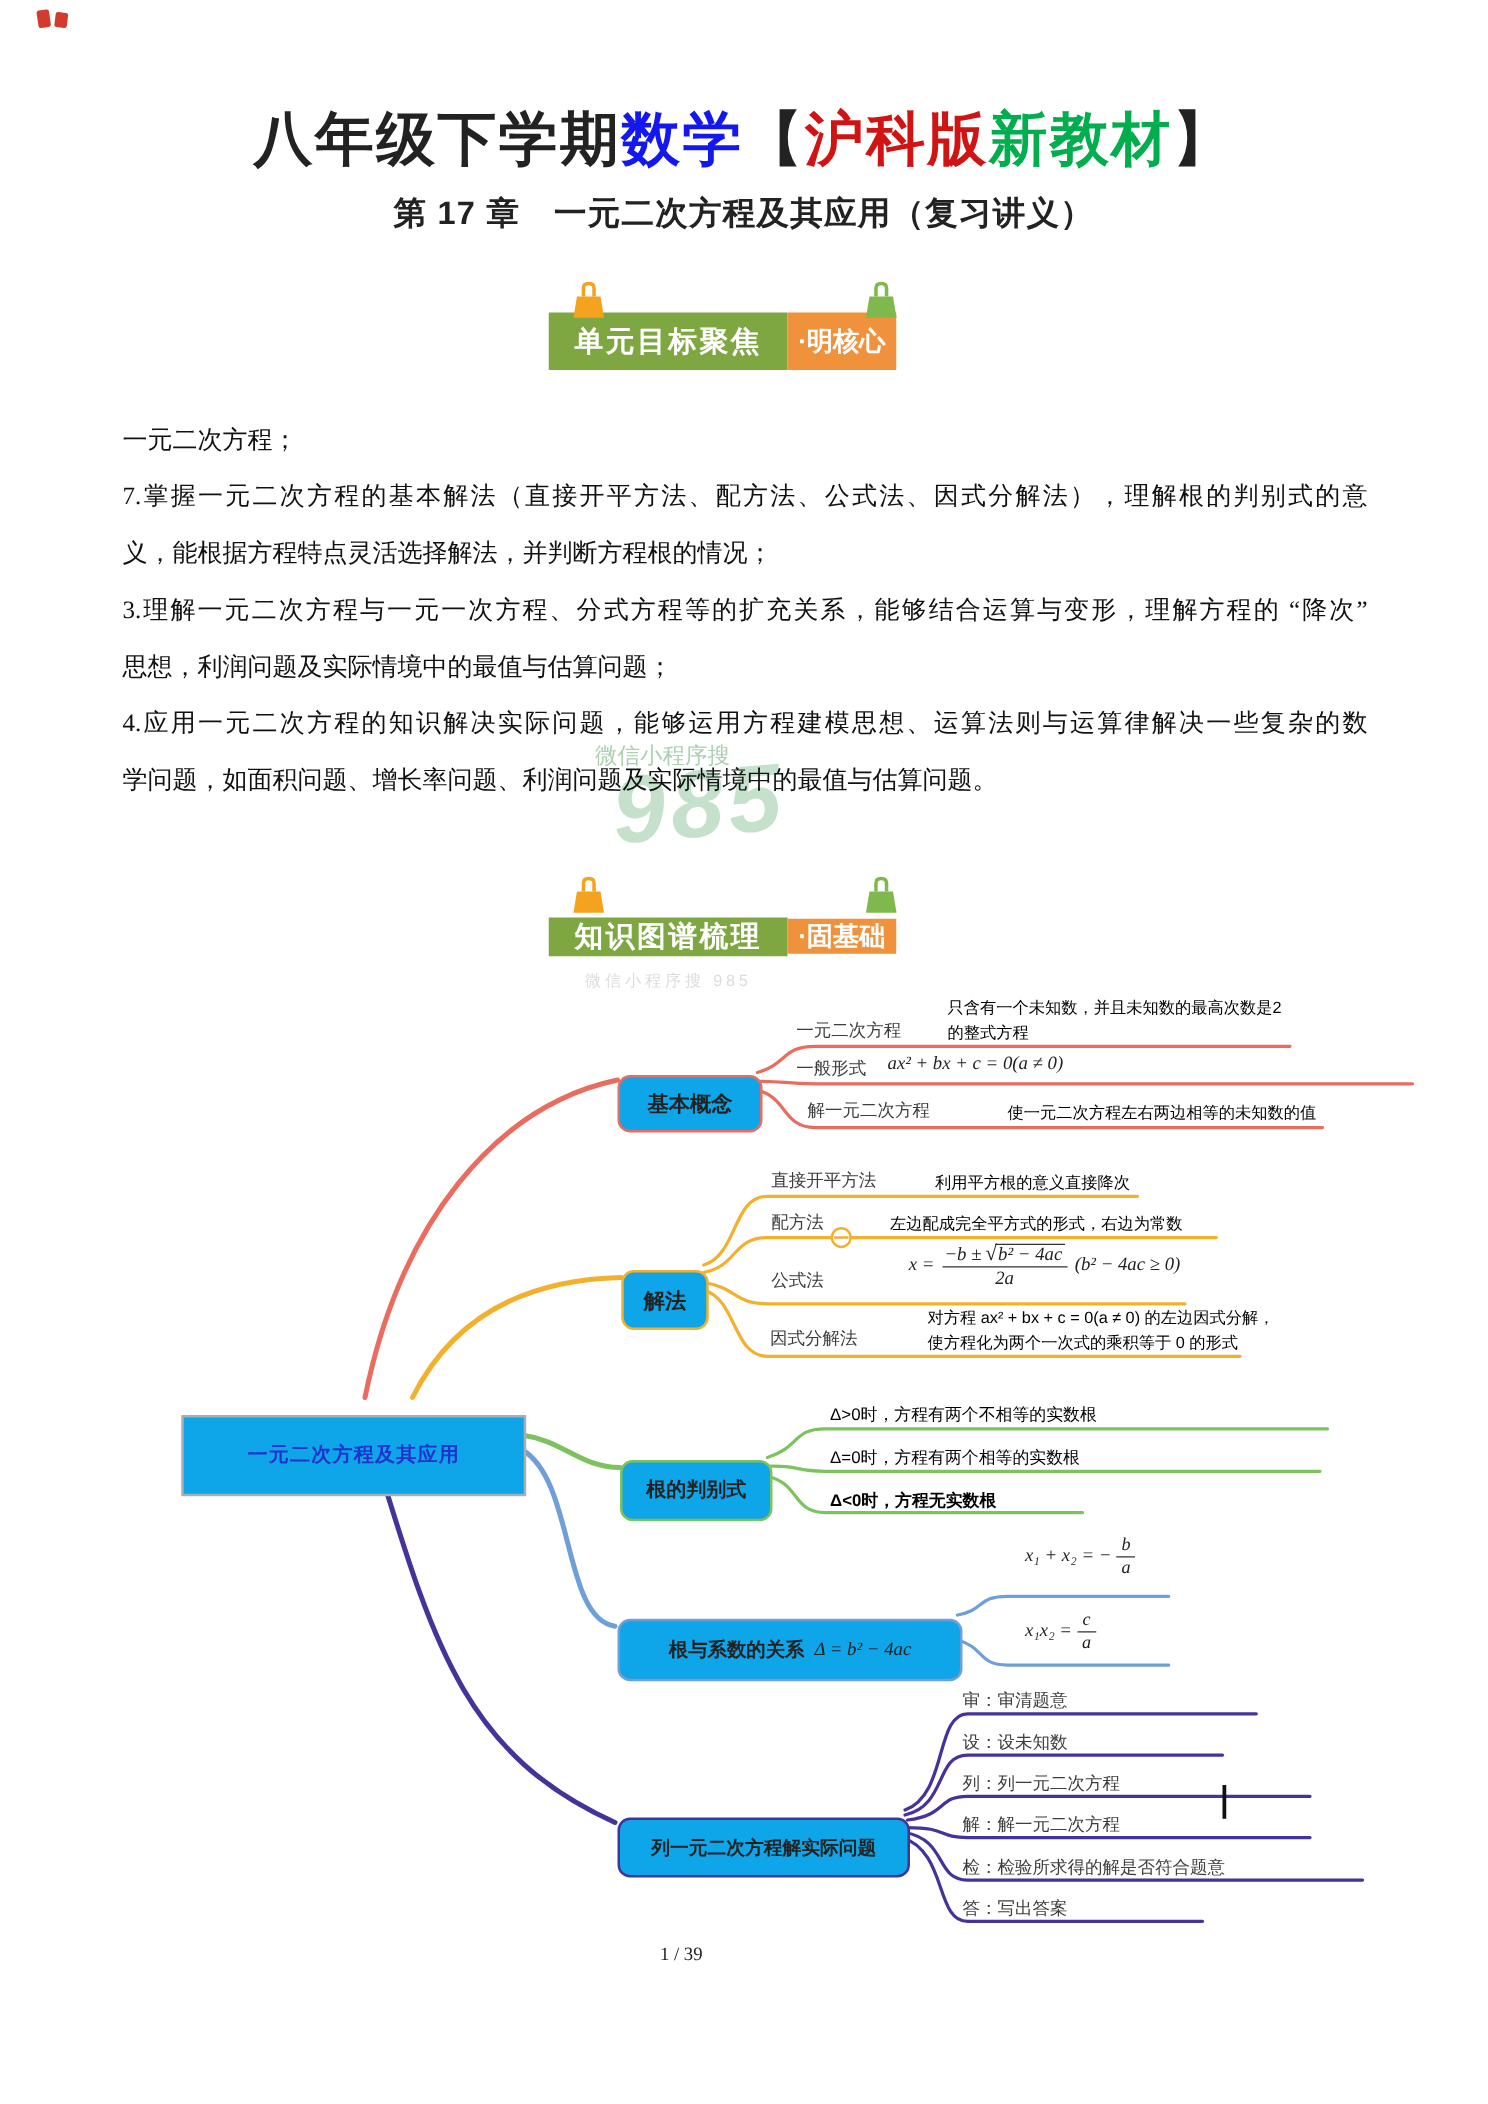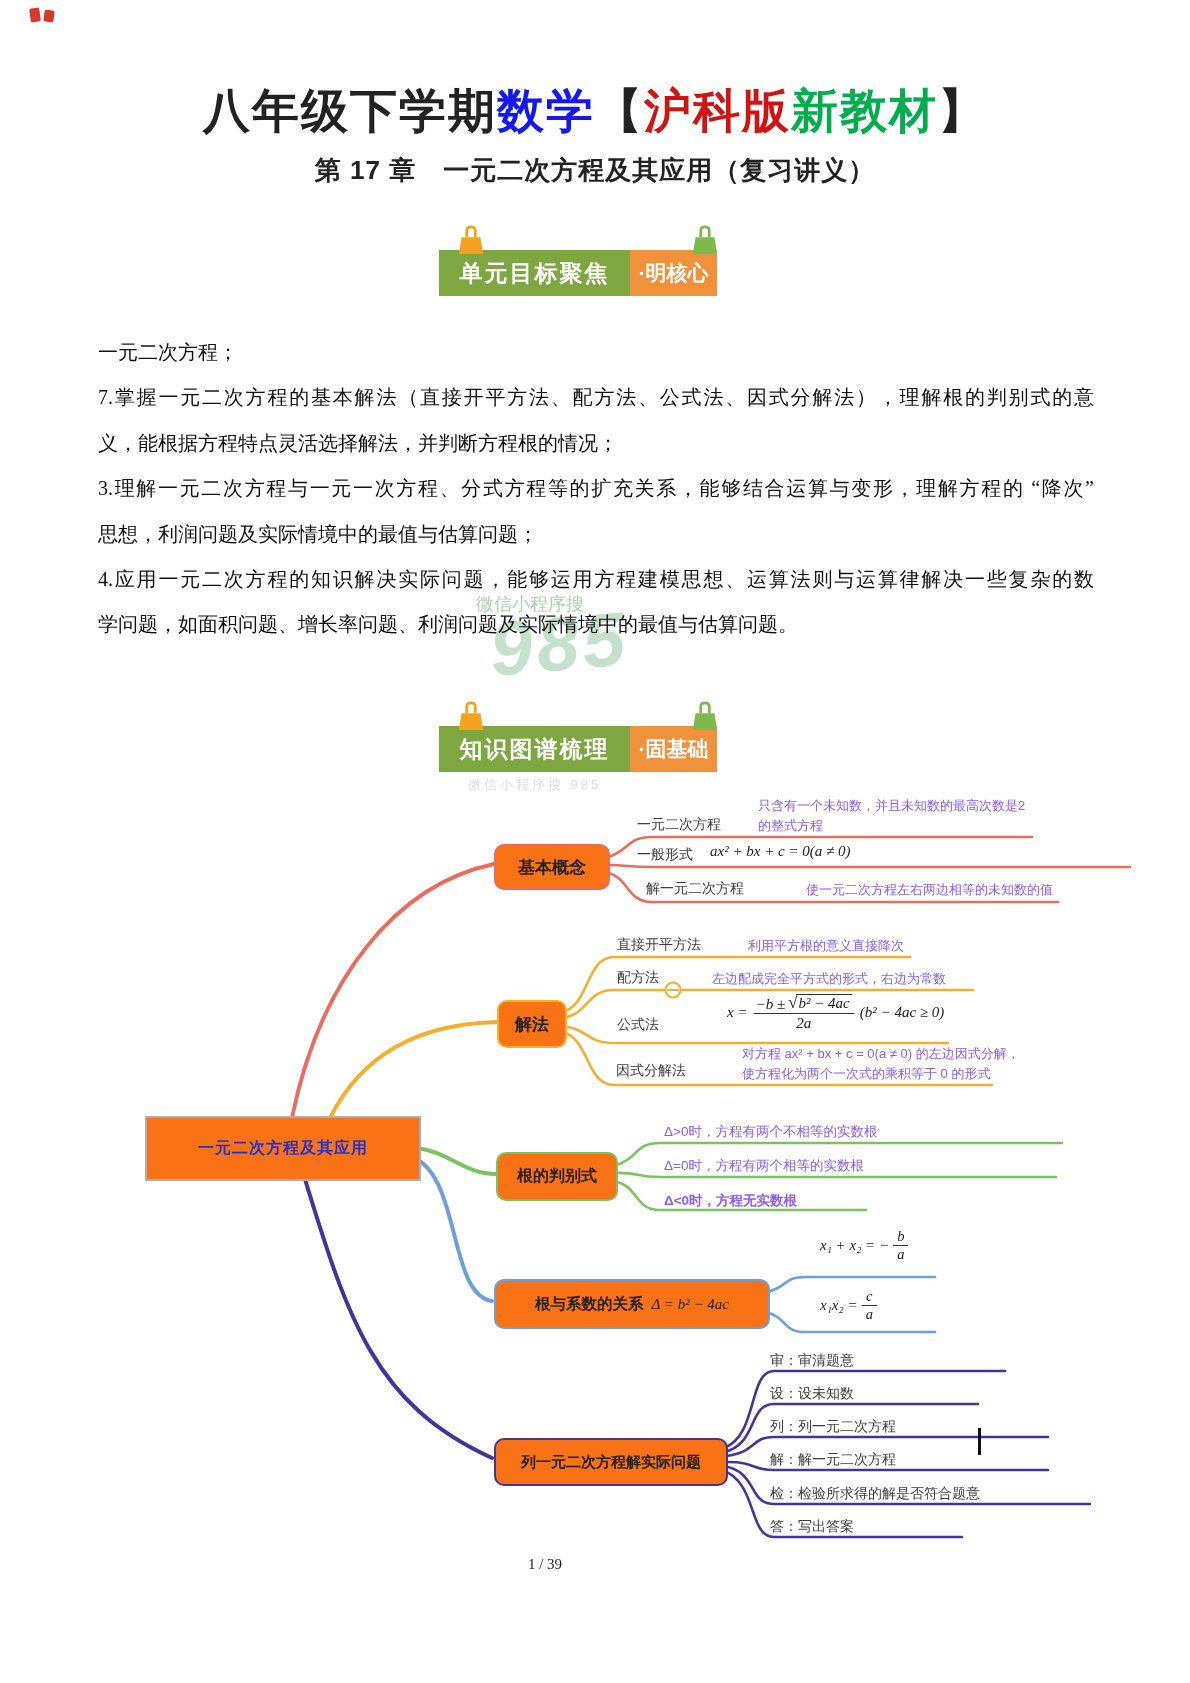--- a/index.html
+++ b/index.html
@@ -32,32 +32,32 @@
   .obj-line{display:block;height:45.4px;line-height:45.4px;white-space:nowrap;}
   .obj-line.full{white-space:normal;text-align:justify;text-align-last:justify;}
   
   .wm-small{left:476px;top:592px;font-size:18px;color:#9cc8a2;opacity:.85;z-index:1;}
   .wm-big{left:490px;top:600px;font-size:76px;font-weight:800;font-style:italic;
           color:rgba(140,196,152,.5);letter-spacing:4px;transform:rotate(-5deg);z-index:1;}
   .wm-faint{left:468px;top:776px;font-size:13px;letter-spacing:3px;color:#c6c6c6;
             opacity:.6;filter:blur(.6px);}
   
   .mm-svg{left:0;top:0;width:1190px;height:1683px;z-index:1;}
-  .mm-box{background:#f97316;border-radius:10px;display:flex;align-items:center;
-          justify-content:center;font-weight:800;color:#222;white-space:nowrap;z-index:3;}
+  .mm-box{background:#0ea5e9;border-radius:10px;display:flex;align-items:center;
+          justify-content:center;font-weight:800;color:#222;white-space:nowrap;z-index:3;margin-top:16px;}
   .mm-central{left:145px;top:1116px;width:272px;height:61px;border:2px solid #a8aeb6;
           border-radius:1px;font-size:16px;color:#2232cc;letter-spacing:1px;}
   .bx-basic{left:494px;top:844px;width:112px;height:42px;border:2.5px solid #e96c5f;font-size:17px;}
   .bx-methods{left:497px;top:1000px;width:66px;height:44px;border:2.5px solid #f2b02d;font-size:17px;}
   .bx-disc{left:496px;top:1152px;width:118px;height:45px;border:2.5px solid #7cc25e;font-size:16px;}
   .bx-vieta{left:494px;top:1279px;width:272px;height:46px;border:2.5px solid #6e9fd8;
             font-size:15.5px;gap:8px;}
   .bx-app{left:494px;top:1438px;width:230px;height:44px;border:2.5px solid #43349b;font-size:15px;}
   .mm-label{font-size:14px;color:#3d3d3d;white-space:nowrap;z-index:3;}
-  .mm-desc{font-size:13px;color:#8b5cf6;white-space:nowrap;line-height:20px;z-index:3;}
+  .mm-desc{font-size:13px;color:#000000;white-space:nowrap;line-height:20px;z-index:3;}
   .formula{font-family:"Liberation Serif",serif;font-style:italic;color:#222;
            white-space:nowrap;z-index:3;}
   .frac{display:inline-flex;flex-direction:column;align-items:center;line-height:1.15;
         font-size:14.5px;vertical-align:middle;}
   .frac .fnum{padding:0 3px;}
   .frac .fden{border-top:1.3px solid #333;padding:0 4px;}
   .qformula{display:flex;align-items:center;gap:6px;font-size:15px;}
   .qfrac{display:inline-flex;flex-direction:column;align-items:center;line-height:1.2;}
   .qnum{display:inline-flex;align-items:flex-end;gap:3px;padding:0 2px;}
   .qden{border-top:1.3px solid #333;width:100%;text-align:center;}
@@ -101,21 +101,21 @@
   <span class="obj-line full">3.理解一元二次方程与一元一次方程、分式方程等的扩充关系，能够结合运算与变形，理解方程的 “降次”</span>
   <span class="obj-line">思想，利润问题及实际情境中的最值与估算问题；</span>
   <span class="obj-line full">4.应用一元二次方程的知识解决实际问题，能够运用方程建模思想、运算法则与运算律解决一些复杂的数</span>
   <span class="obj-line">学问题，如面积问题、增长率问题、利润问题及实际情境中的最值与估算问题。</span>
 </div>
 
 <div class="abs wm-small">微信小程序搜</div>
 <div class="abs wm-big">985</div>
 <div class="abs wm-faint">微信小程序搜 985</div>
 
-<div class="abs banner" style="left:439px;top:726px;">
+<div class="abs banner" style="left:439px;top:726px;align-items:center;">
   <svg class="clip l" width="32" height="32" viewBox="0 0 34 34">
     <path d="M7 14 L27 14 L30 32 L4 32 Z" fill="#f5a21f"></path>
     <path d="M12.5 14 L12.5 7 Q12.5 3 17 3 Q21.5 3 21.5 7 L21.5 14" fill="none" stroke="#f5a21f" stroke-width="3"></path>
   </svg>
   <svg class="clip r" width="32" height="32" viewBox="0 0 34 34">
     <path d="M7 14 L27 14 L30 32 L4 32 Z" fill="#7fb94e"></path>
     <path d="M12.5 14 L12.5 7 Q12.5 3 17 3 Q21.5 3 21.5 7 L21.5 14" fill="none" stroke="#7fb94e" stroke-width="3"></path>
   </svg>
   <div class="bg-green">知识图谱梳理</div>
   <div class="bg-orange">·固基础</div>

